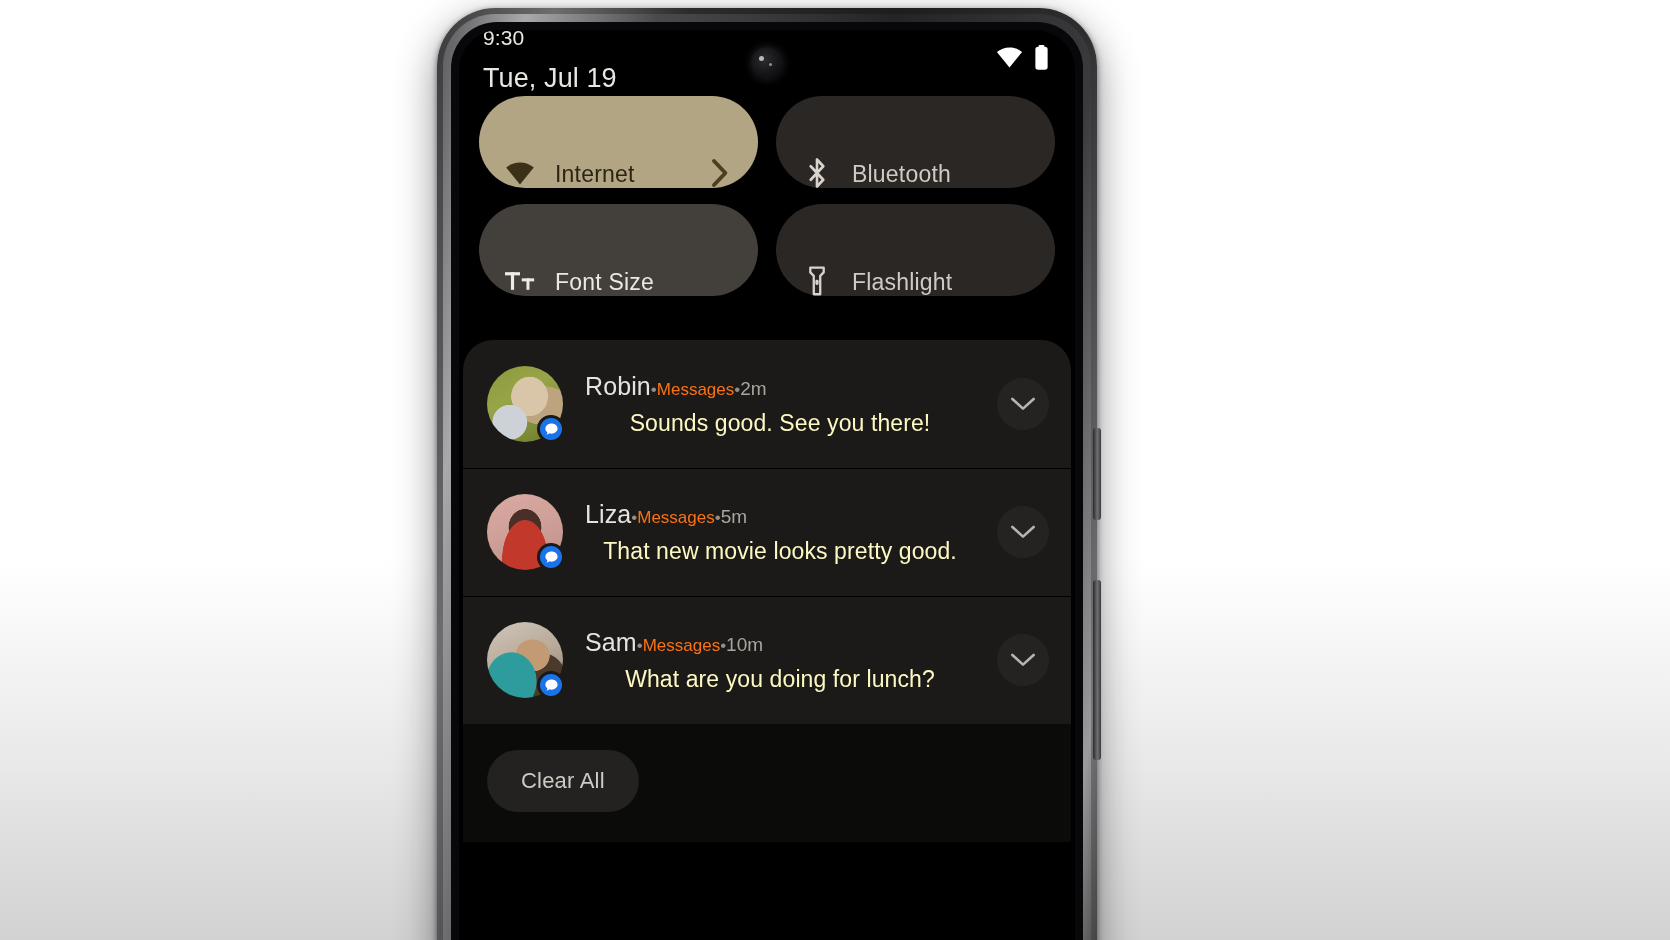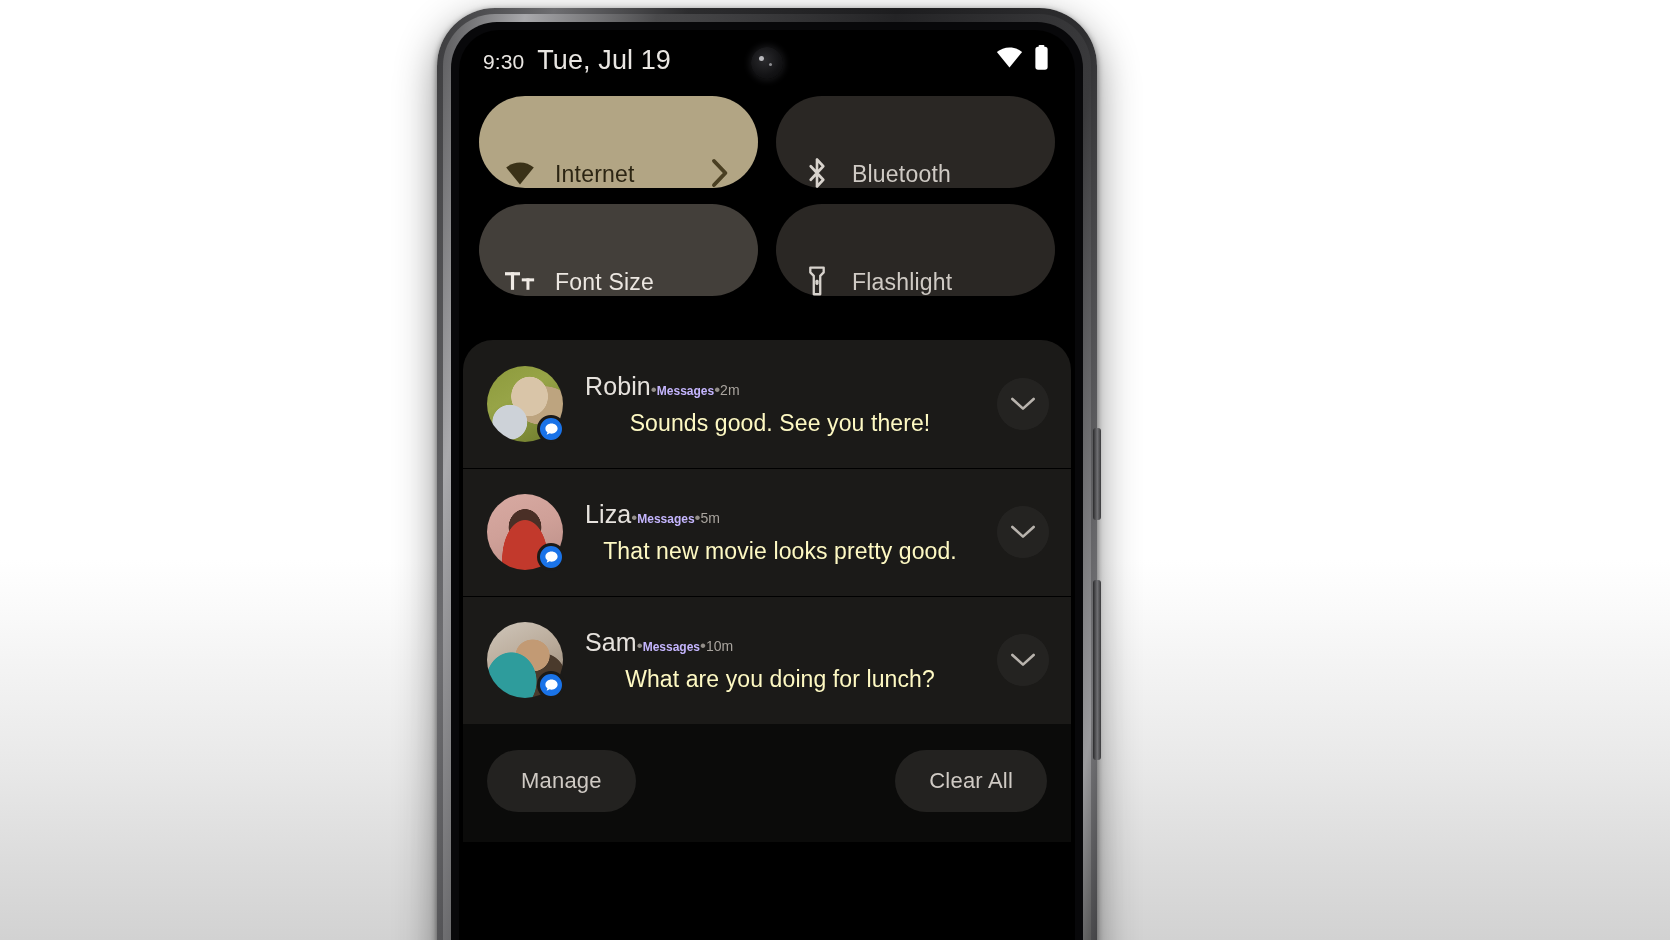--- a/index.html
+++ b/index.html
@@ -84,21 +84,21 @@
   #status-bar {
     position: relative;
     height: 60px;
     display: flex;
     align-items: center;
     padding: 0 26px 0 24px;
     color: #e9e6e2;
     font-size: 21px;
     letter-spacing: .1px;
   }
-  #status-left { display: flex; align-items: baseline; gap: 13px; white-space: nowrap; }
+  #status-left { display: flex; align-items: baseline; gap: 13px; white-space: nowrap; flex-direction: column; }
   #status-time { font-size: 21px; }
   #status-date { font-size: 27px; }
   #status-spacer { flex: 1; }
   #status-right { display: flex; align-items: center; gap: 11px; }
 
   
   #camera-punch {
     position: absolute;
     left: 50%;
     top: 17px;
@@ -219,22 +219,22 @@
     align-items: baseline;
     white-space: nowrap;
     margin-bottom: 9px;
   }
   .notif-name {
     font-size: 25px;
     color: #e6e2dd;
     letter-spacing: .1px;
   }
   .notif-sep { font-size: 17px; color: #938e88; }
-  .notif-app { font-size: 12px; color: #c4b5fd; font-weight: bold; }
-  .notif-time { font-size: 14px; color: #a9a49e; }
+  .notif-app { font-size: 17px; color: #f97316; }
+  .notif-time { font-size: 19px; color: #a9a49e; }
   .notif-body {
     font-size: 23px;
     color: #fef9c3;
     letter-spacing: .1px;
     white-space: nowrap;
     overflow: hidden;
     text-overflow: ellipsis;
     text-align: center;
   }
   .notif-expand {
@@ -460,20 +460,19 @@
             <div class="notif-body">What are you doing for lunch?</div>
           </div>
           <div class="notif-expand">
             <svg width="26" height="16" viewBox="0 0 22 13" aria-hidden="true">
               <path d="M2 2.2 11 10.4 20 2.2" fill="none" stroke="#b8b3ad" stroke-width="2.2" stroke-linecap="round" stroke-linejoin="round"></path>
             </svg>
           </div>
         </div>
 
         <div id="shade-actions">
-          <div class="shade-action-btn">Manage</div>
           <div class="shade-action-btn">Clear All</div>
         </div>
 
       </div>
     </div>
   </div>
 </div>
 
 </body></html>

